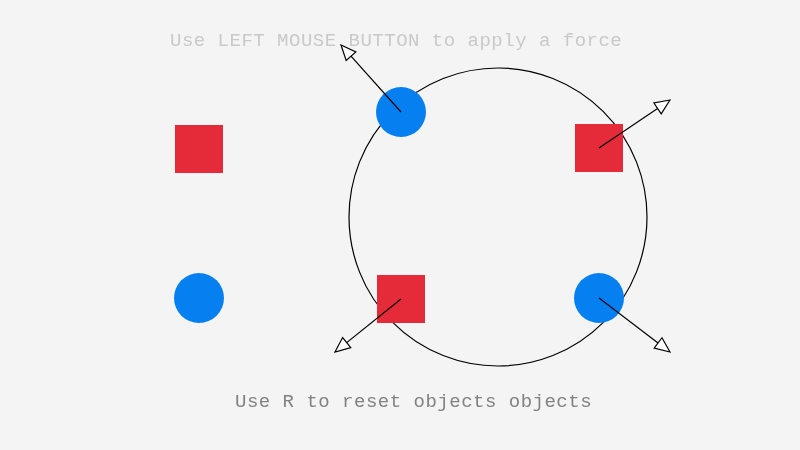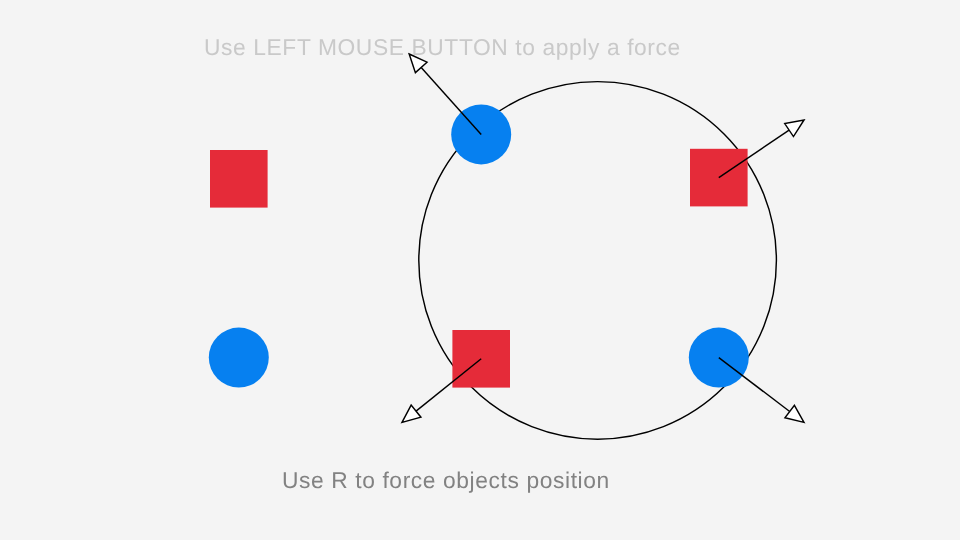--- a/index.html
+++ b/index.html
@@ -23,21 +23,21 @@
     position: absolute;
     left: 0;
     top: 0;
     width: 800px;
     height: 450px;
     display: block;
   }
   .hint {
     position: absolute;
     white-space: pre;
-    font-family: Liberation Sans, sans-serif;
+    font-family: Liberation Mono, monospace;
     font-weight: normal;
     letter-spacing: 0.5px;
     user-select: none;
     text-align: center;
   }
   #hint-top {
     left: 170px;
     top: 30px;
     font-size: 19px;
     line-height: 22px;
@@ -83,15 +83,15 @@
         </g>
         <g>
           <line x1="599" y1="298" x2="658.060808209271" y2="342.91948793381175" stroke="#000000" stroke-width="1.2"></line>
           <polygon points="670,352 654.1259196472562,348.0931377097943 661.9956967712859,337.7458381578292" fill="#ffffff" stroke="#000000" stroke-width="1.2" stroke-linejoin="miter"></polygon>
         </g>
       </g>
   </svg>
 
   <div class="hint" id="hint-top">Use LEFT MOUSE BUTTON to apply a force</div>
 
-  <div class="hint" id="hint-bottom">Use R to force objects position</div>
+  <div class="hint" id="hint-bottom">Use R to reset objects objects</div>
 
 </div>
 
 </body></html>

